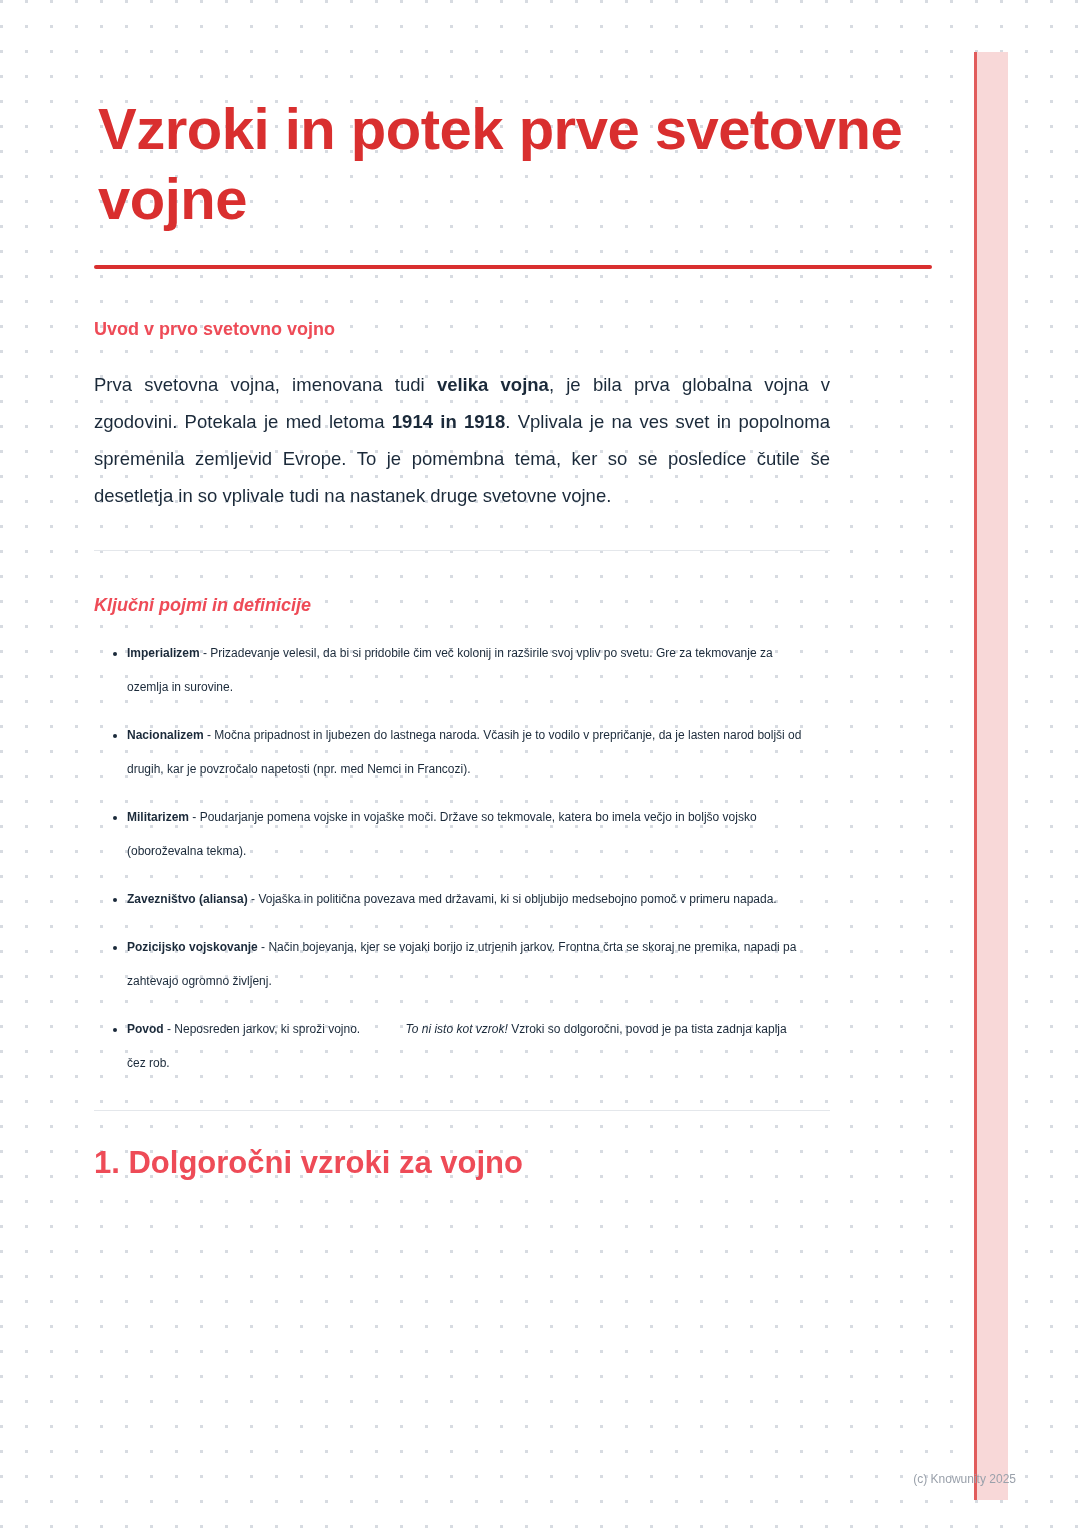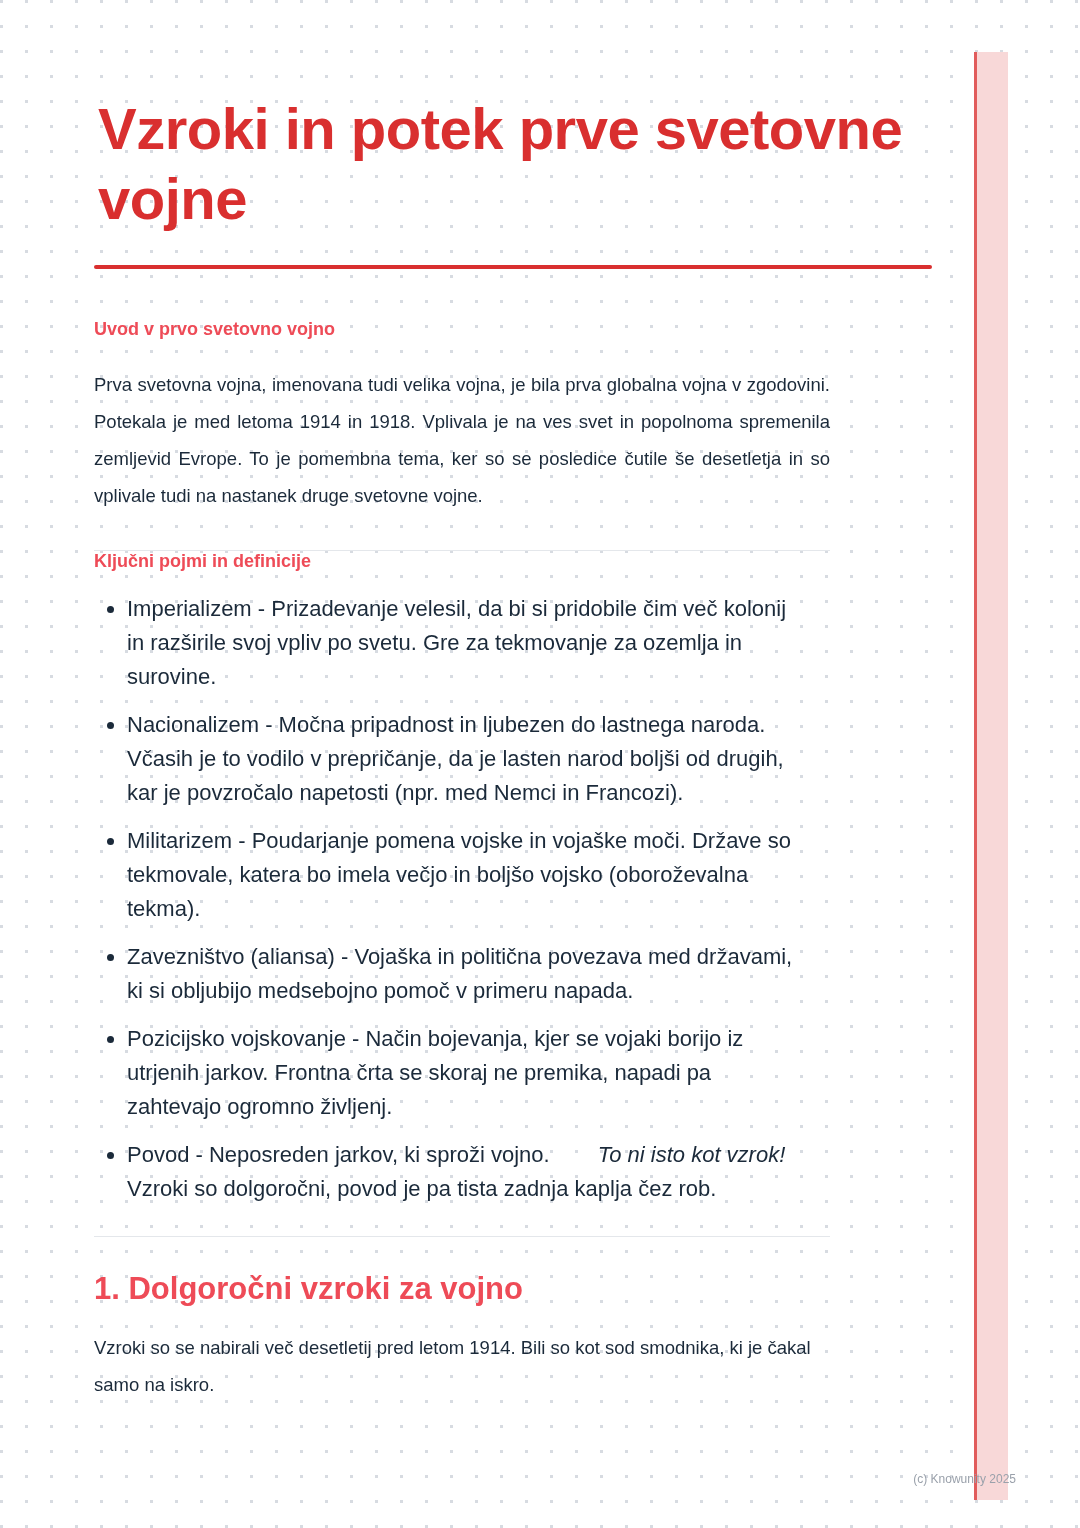--- a/index.html
+++ b/index.html
@@ -37,43 +37,43 @@
     color:var(--accent-title);letter-spacing:-0.5px;
   }
   .title-rule{
     border:none;height:4px;background:var(--accent-title);
     width:838px;margin:32px 0 0 0;border-radius:2px;
   }
   .section-heading{
     margin:0;font-size:18px;font-weight:bold;color:var(--accent-heading);
   }
   .h-intro{margin-top:50px;}
-  .h-terms{}
+  .h-terms{margin-top:44px;font-style:italic;}
   .h-detail{margin-top:42px;}
   .sub-heading{
     margin:34px 0 0 0;font-size:31px;font-weight:bold;color:var(--accent-heading);
   }
   .body-par{
     margin:26px 0 0 0;width:736px;font-size:18.5px;line-height:37px;
     text-align:justify;color:var(--text-color);
   }
   .body-par.last{margin-top:22px;text-align:left;}
   .divider{
     border:none;border-top:1px solid var(--divider);
     width:736px;margin:36px 0 0 0;
   }
   .divider.second{margin-top:30px;}
   ul.terms{
     margin:20px 0 0 0;padding:0 0 0 33px;width:712px;list-style:disc outside;
   }
   ul.terms li{
-    font-size:22px;line-height:34px;margin:0 0 14px 0;color:var(--text-color);
+    font-size:12px;line-height:34px;margin:0 0 14px 0;color:var(--text-color);
   }
   ul.terms li:last-child{margin-bottom:0;}
-  .b{font-weight:normal;}
+  .b{font-weight:bold;}
   .i{font-style:italic;margin-left:42px;}
   .footer-credit{
     position:absolute;right:64px;bottom:42px;
     font-size:12px;color:var(--footer-color);
   }
 </style>
 </head>
 <body>
 
 <div class="margin-line"></div>
@@ -100,17 +100,16 @@
     <li><span class="b">Zavezništvo (aliansa)</span><span> - Vojaška in politična povezava med državami, ki si obljubijo medsebojno pomoč v primeru napada.</span></li>
     <li><span class="b">Pozicijsko vojskovanje</span><span> - Način bojevanja, kjer se vojaki borijo iz utrjenih jarkov. Frontna črta se skoraj ne premika, napadi pa zahtevajo ogromno življenj.</span></li>
     <li><span class="b">Povod</span><span> - Neposreden jarkov, ki sproži vojno. </span><span class="i">To ni isto kot vzrok!</span><span> Vzroki so dolgoročni, povod je pa tista zadnja kaplja čez rob.</span></li>
   </ul>
 
   <hr class="divider second">
 
 
   <h3 class="sub-heading">1. Dolgoročni vzroki za vojno</h3>
 
-  <p class="body-par last"><span>Vzroki so se nabirali več desetletij pred letom 1914. Bili so kot sod smodnika, ki je čakal samo na iskro.</span></p>
 
 </div>
 
 <div class="footer-credit">(c) Knowunity 2025</div>
 
 </body></html>

